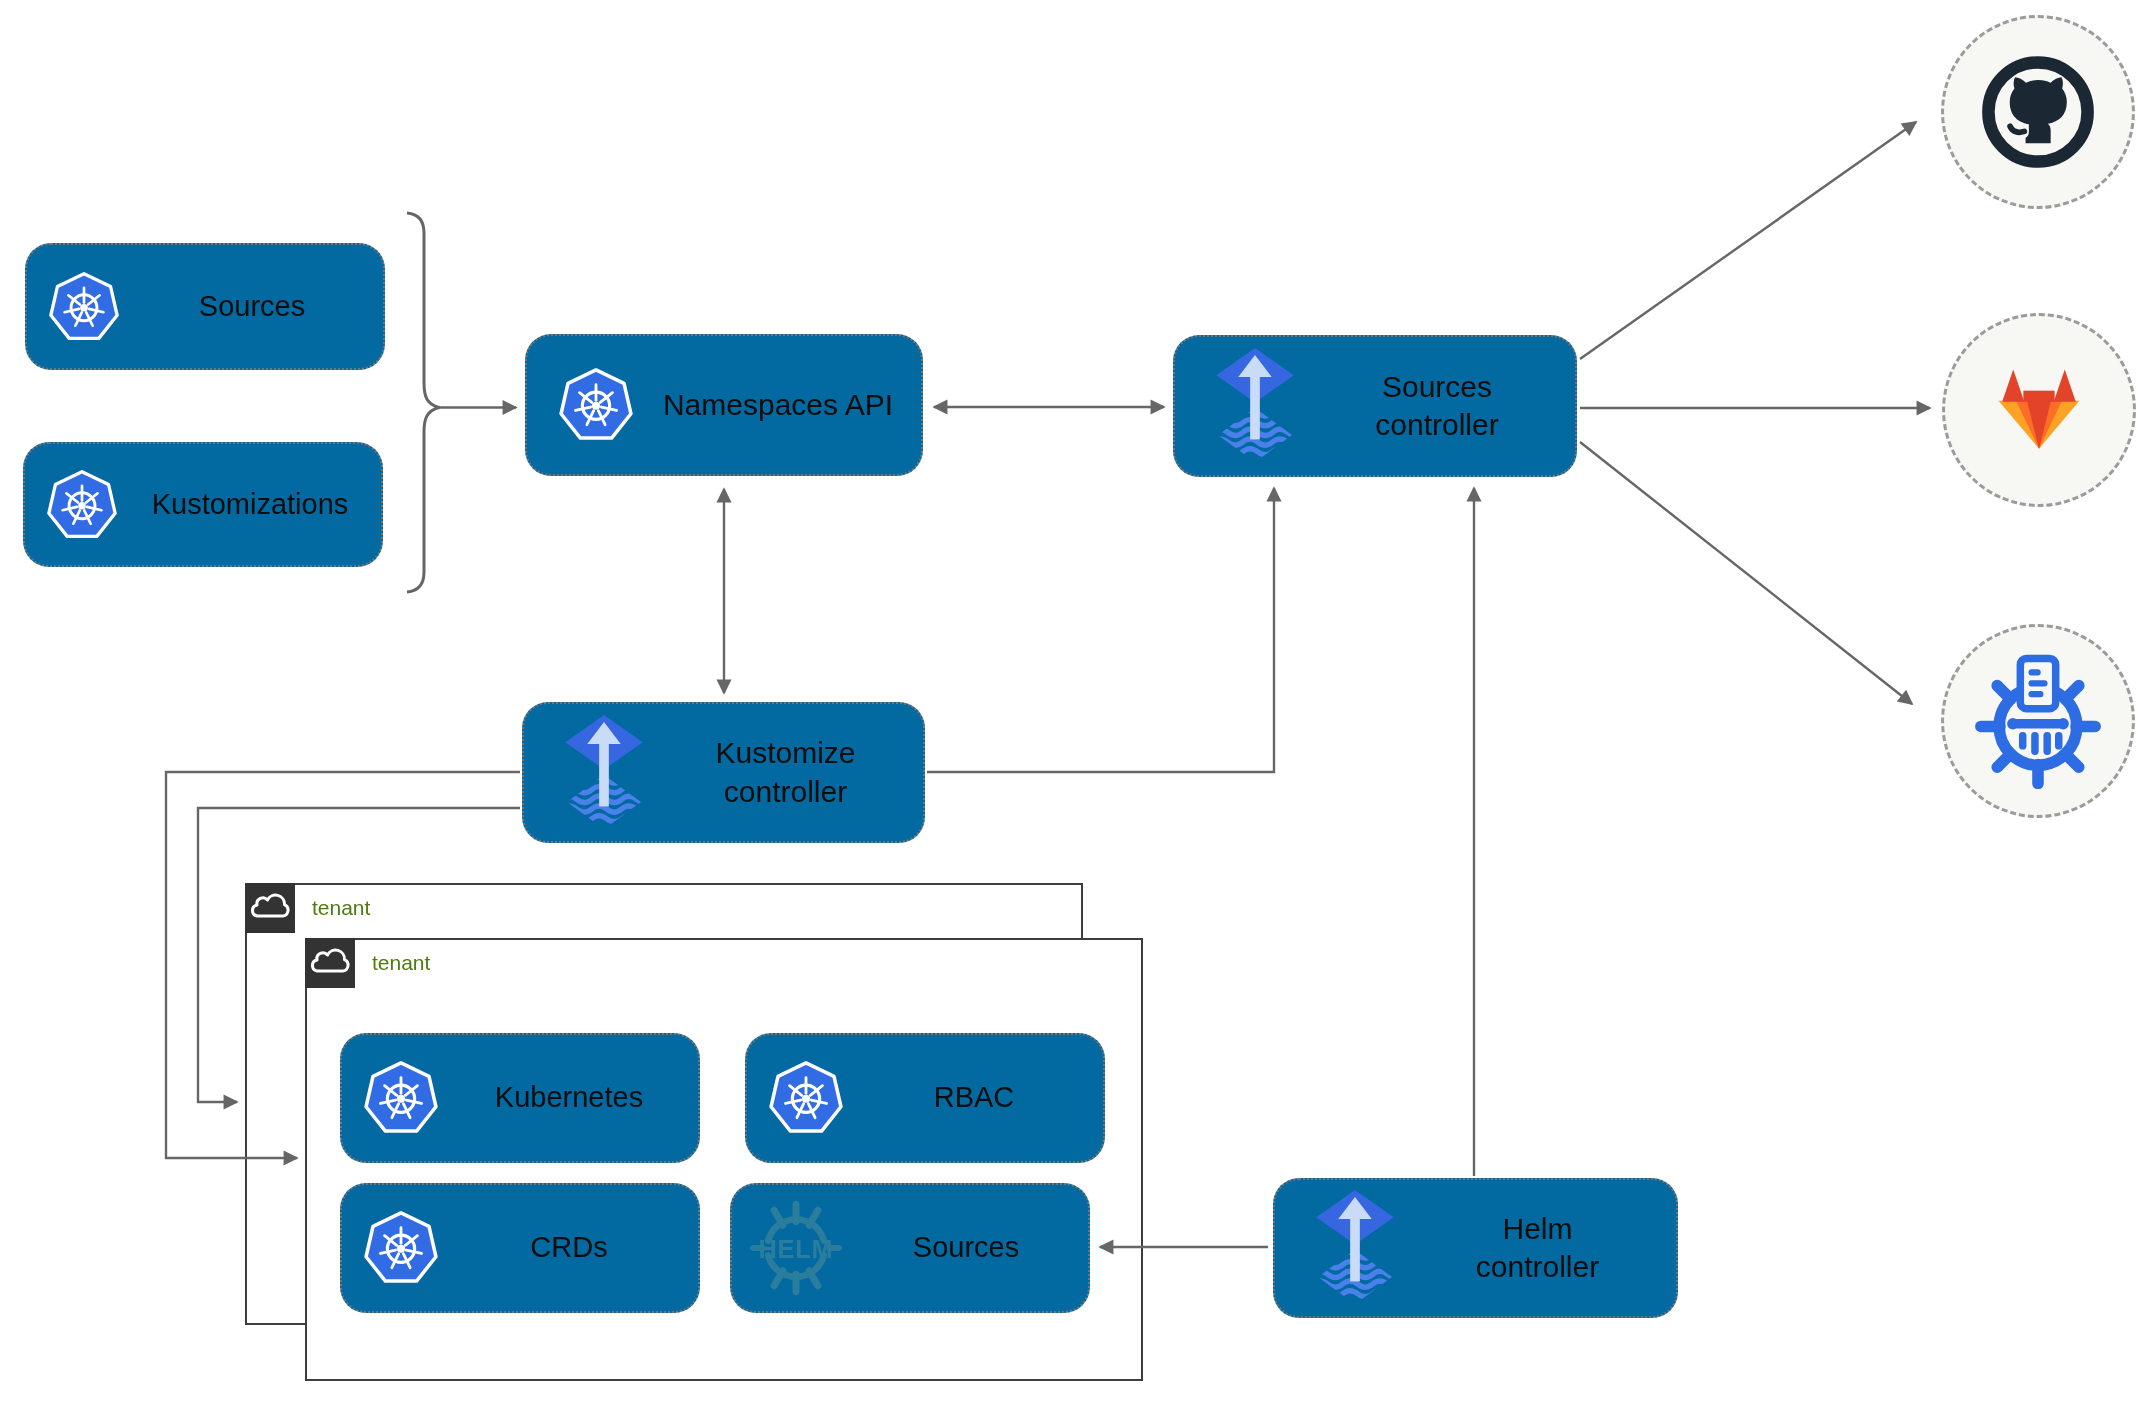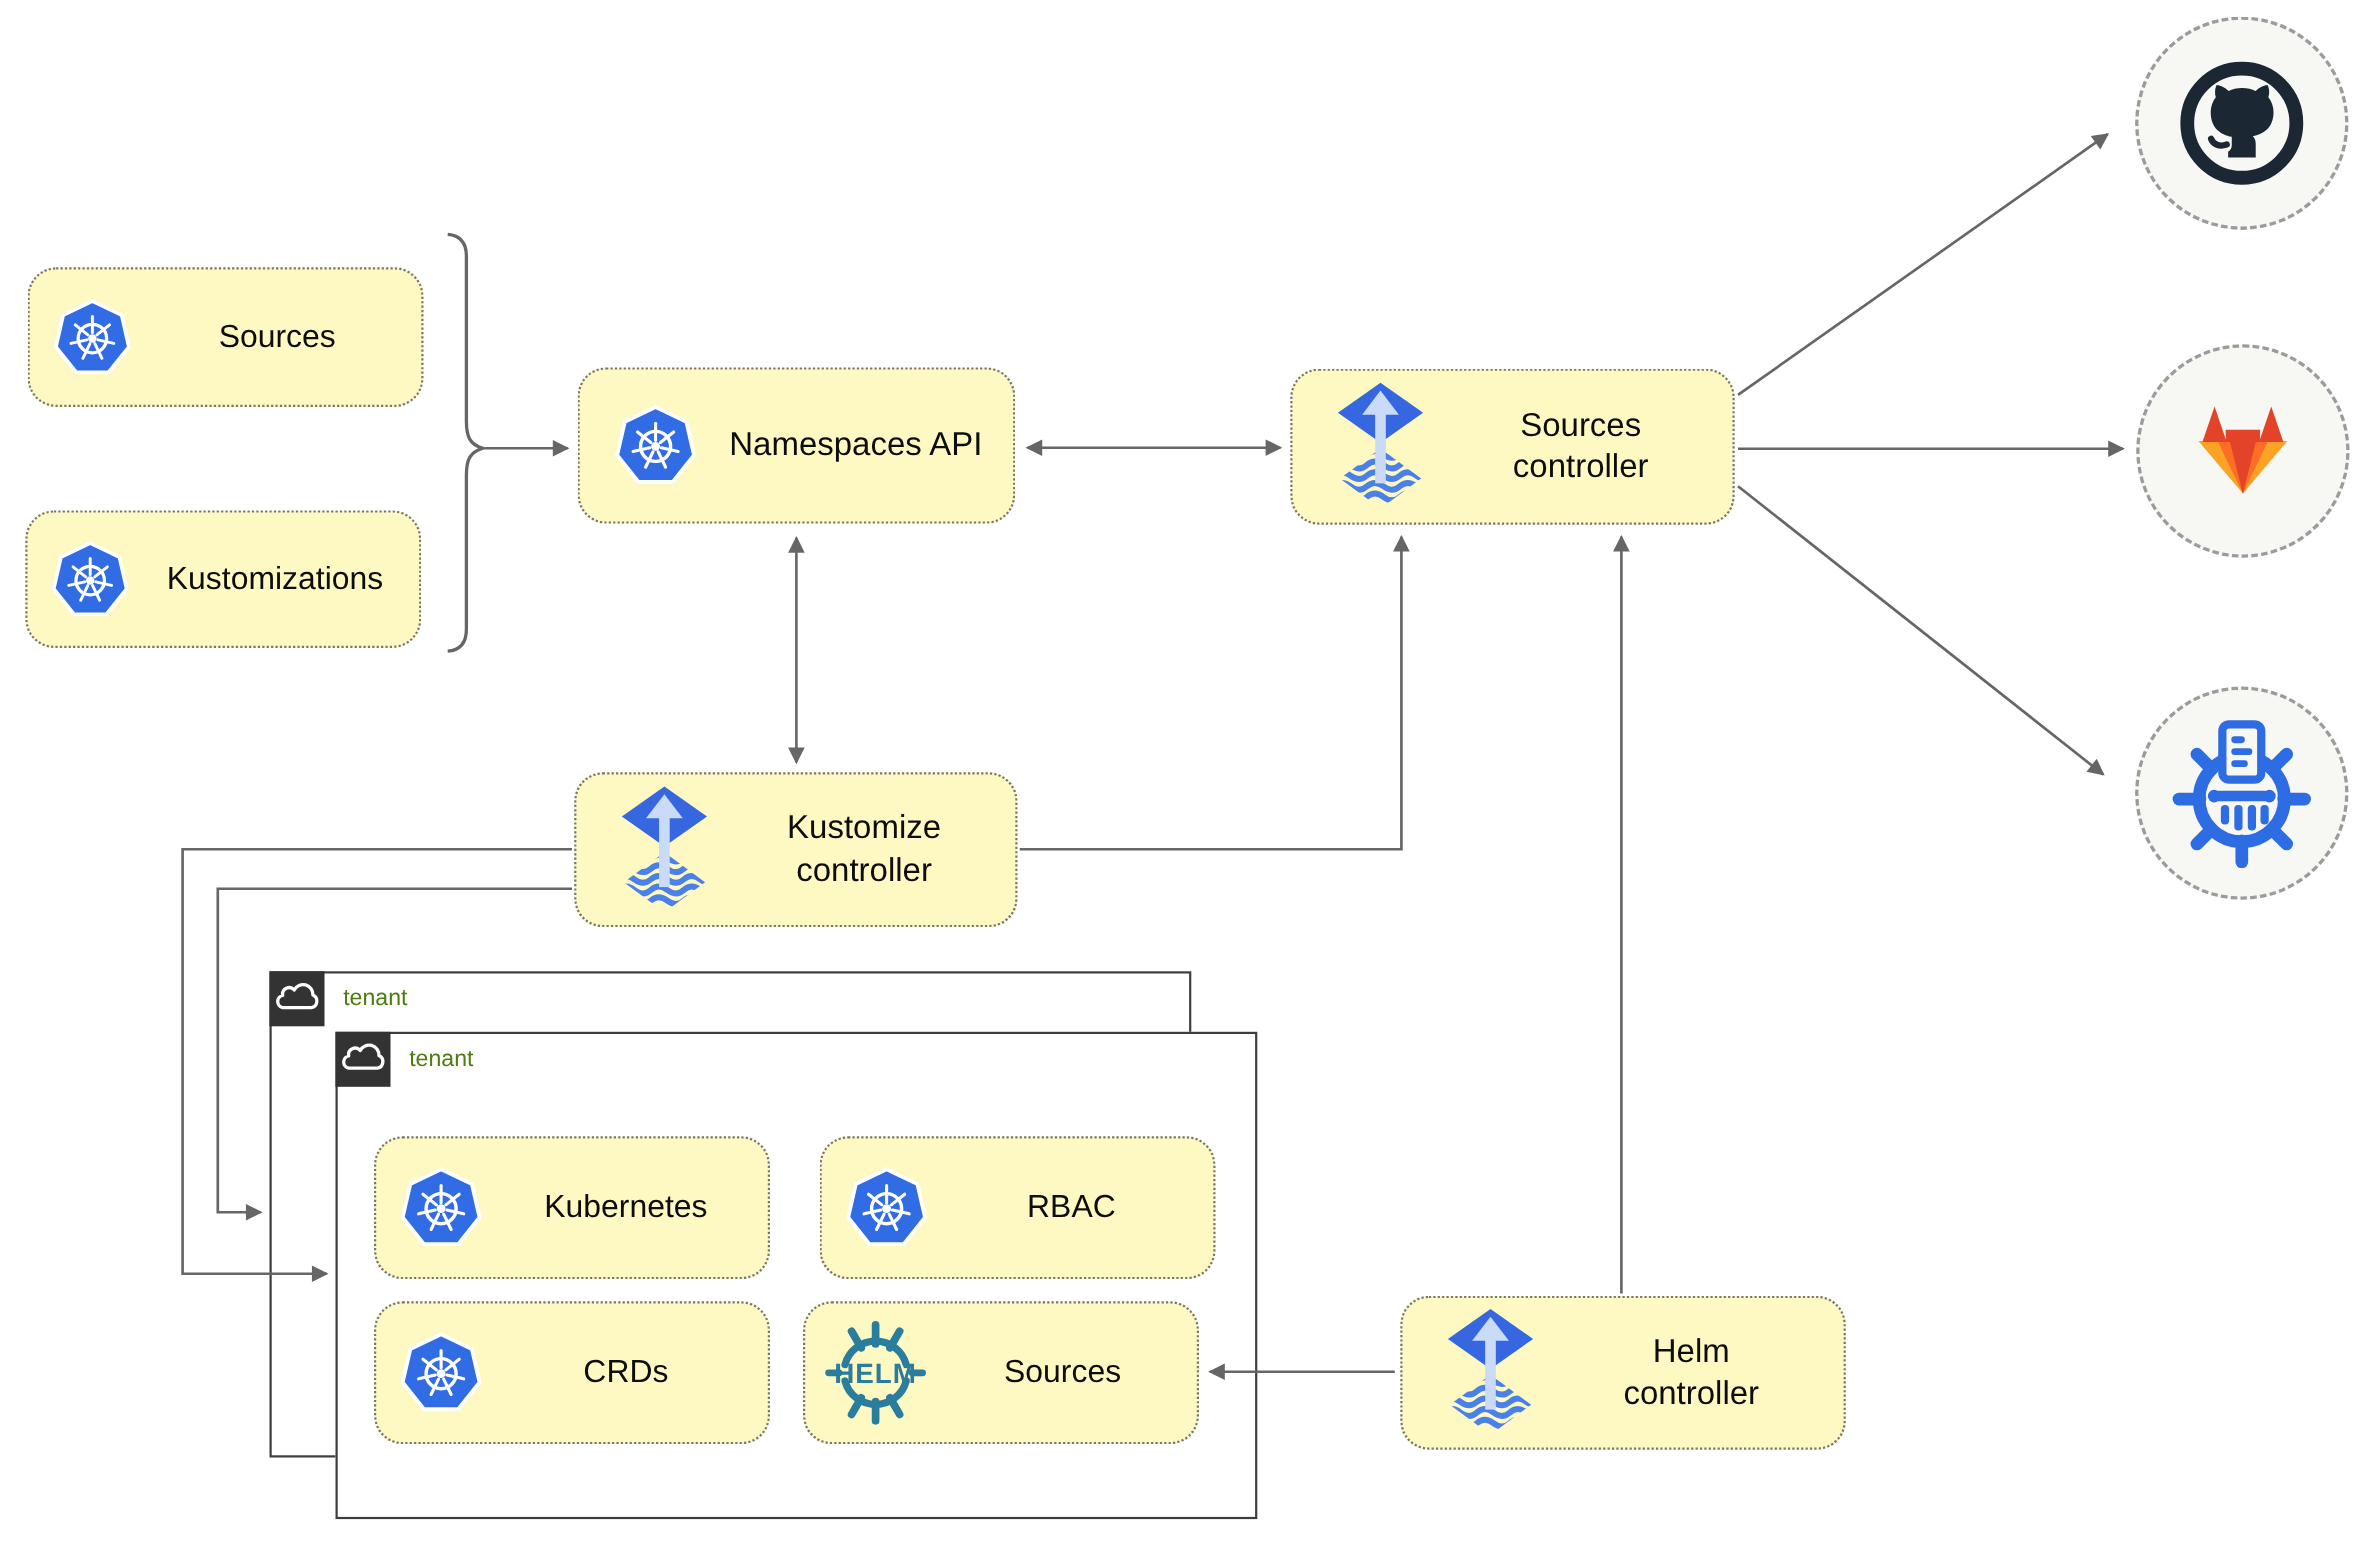--- a/index.html
+++ b/index.html
@@ -1,21 +1,21 @@
 <!DOCTYPE html>
 <html><head>
 <meta charset="utf-8">
 <style>
   html,body{margin:0;padding:0;}
   body{
     width:2144px;height:1407px;position:relative;background:#ffffff;
     font-family:"Liberation Sans", sans-serif;color:#111;overflow:hidden;
   }
   .node{
-    position:absolute;background:#fef9c3;border:2px dotted #757575;
+    position:absolute;background:#0369a1;border:2px dotted #757575;
     border-radius:26px;display:flex;align-items:center;box-sizing:border-box;
   }
   .node .icon{flex:0 0 auto;}
   .node .label{
     flex:1 1 auto;text-align:center;font-size:29px;line-height:1.28;color:#0d0d0d;
   }
   .node .label.big{font-size:30px;}
   .tenant-box{
     position:absolute;background:#ffffff;border:2.5px solid #3d3d3d;box-sizing:border-box;
   }
@@ -109,21 +109,21 @@
 </div>
 <div class="tenant-label" style="left:372px;top:938px">tenant</div>
 
 <div class="node z3" style="left:25px;top:243px;width:360px;height:127px">
   <svg class="icon" width="74" height="74" viewBox="0 0 100 100" style="margin-left:20px">
       <use href="#k8s"></use>
     </svg>
   <div class="label">Sources</div>
 </div>
 
-<div class="node z3" style="left:23px;top:464px;width:360px;height:125px">
+<div class="node z3" style="left:23px;top:442px;width:360px;height:125px">
   <svg class="icon" width="74" height="74" viewBox="0 0 100 100" style="margin-left:20px">
       <use href="#k8s"></use>
     </svg>
   <div class="label">Kustomizations</div>
 </div>
 
 <div class="node z3" style="left:525px;top:334px;width:398px;height:142px">
   <svg class="icon" width="78" height="78" viewBox="0 0 100 100" style="margin-left:30px">
       <use href="#k8s"></use>
     </svg>

